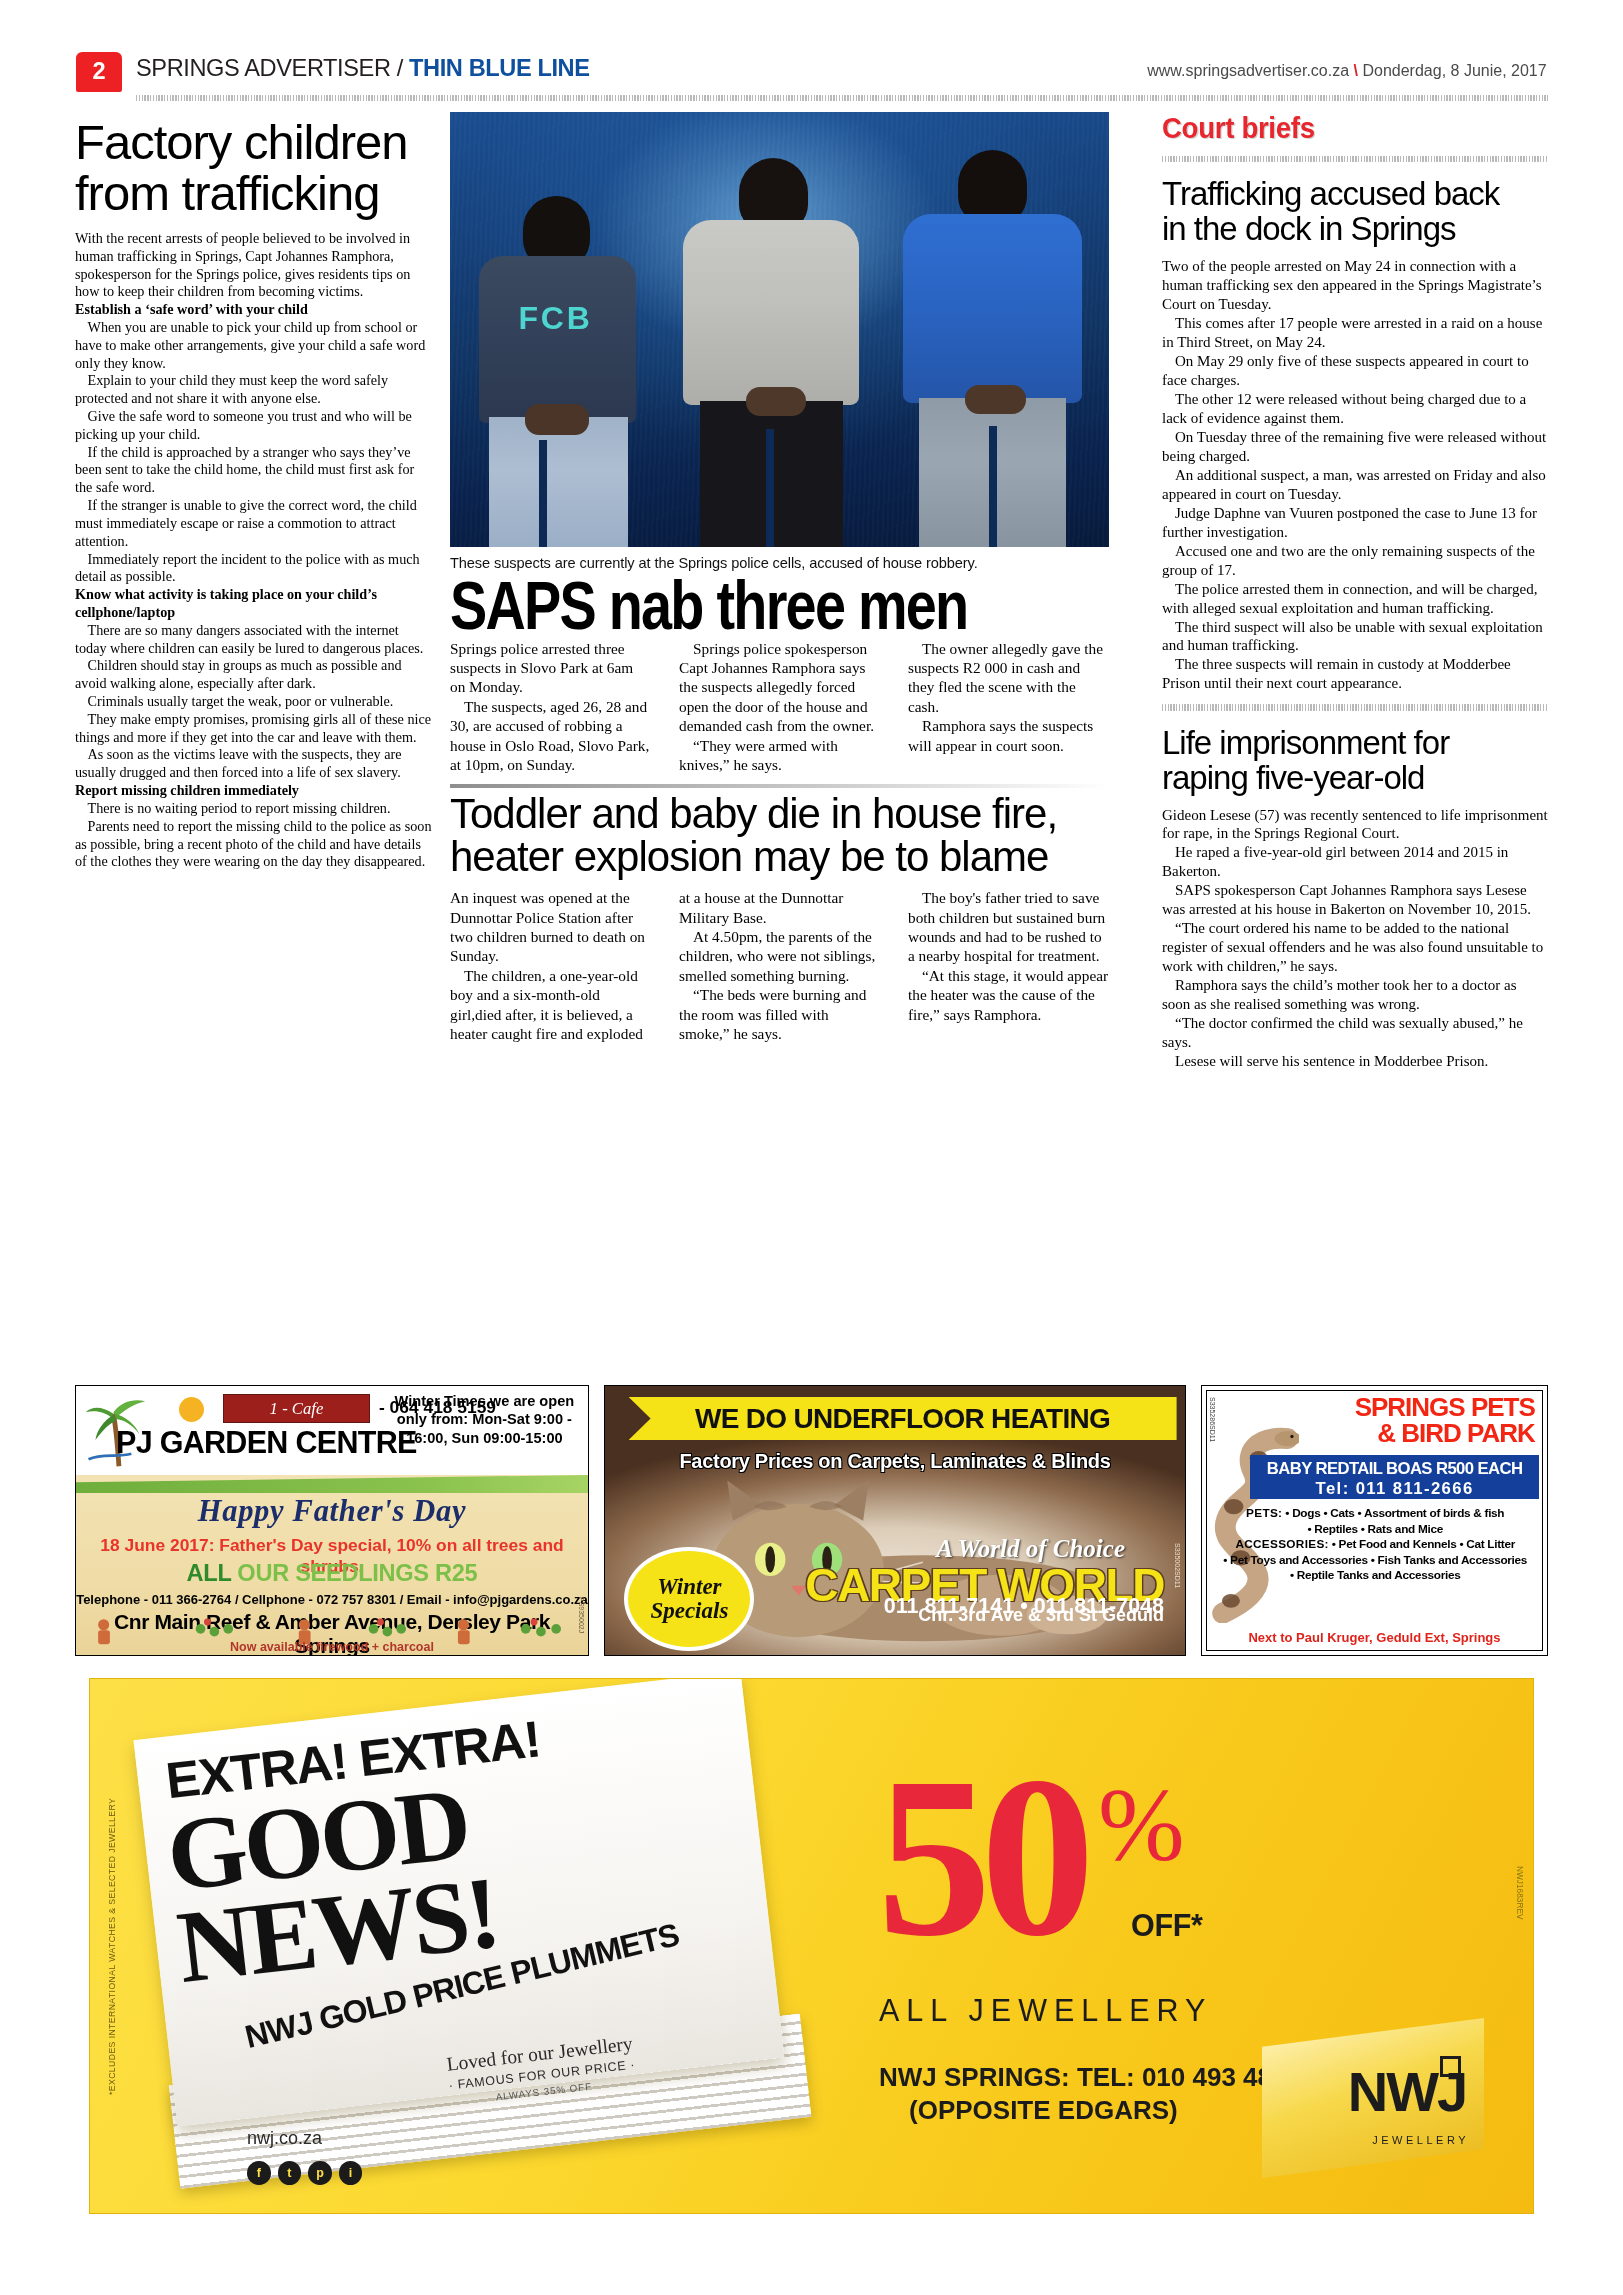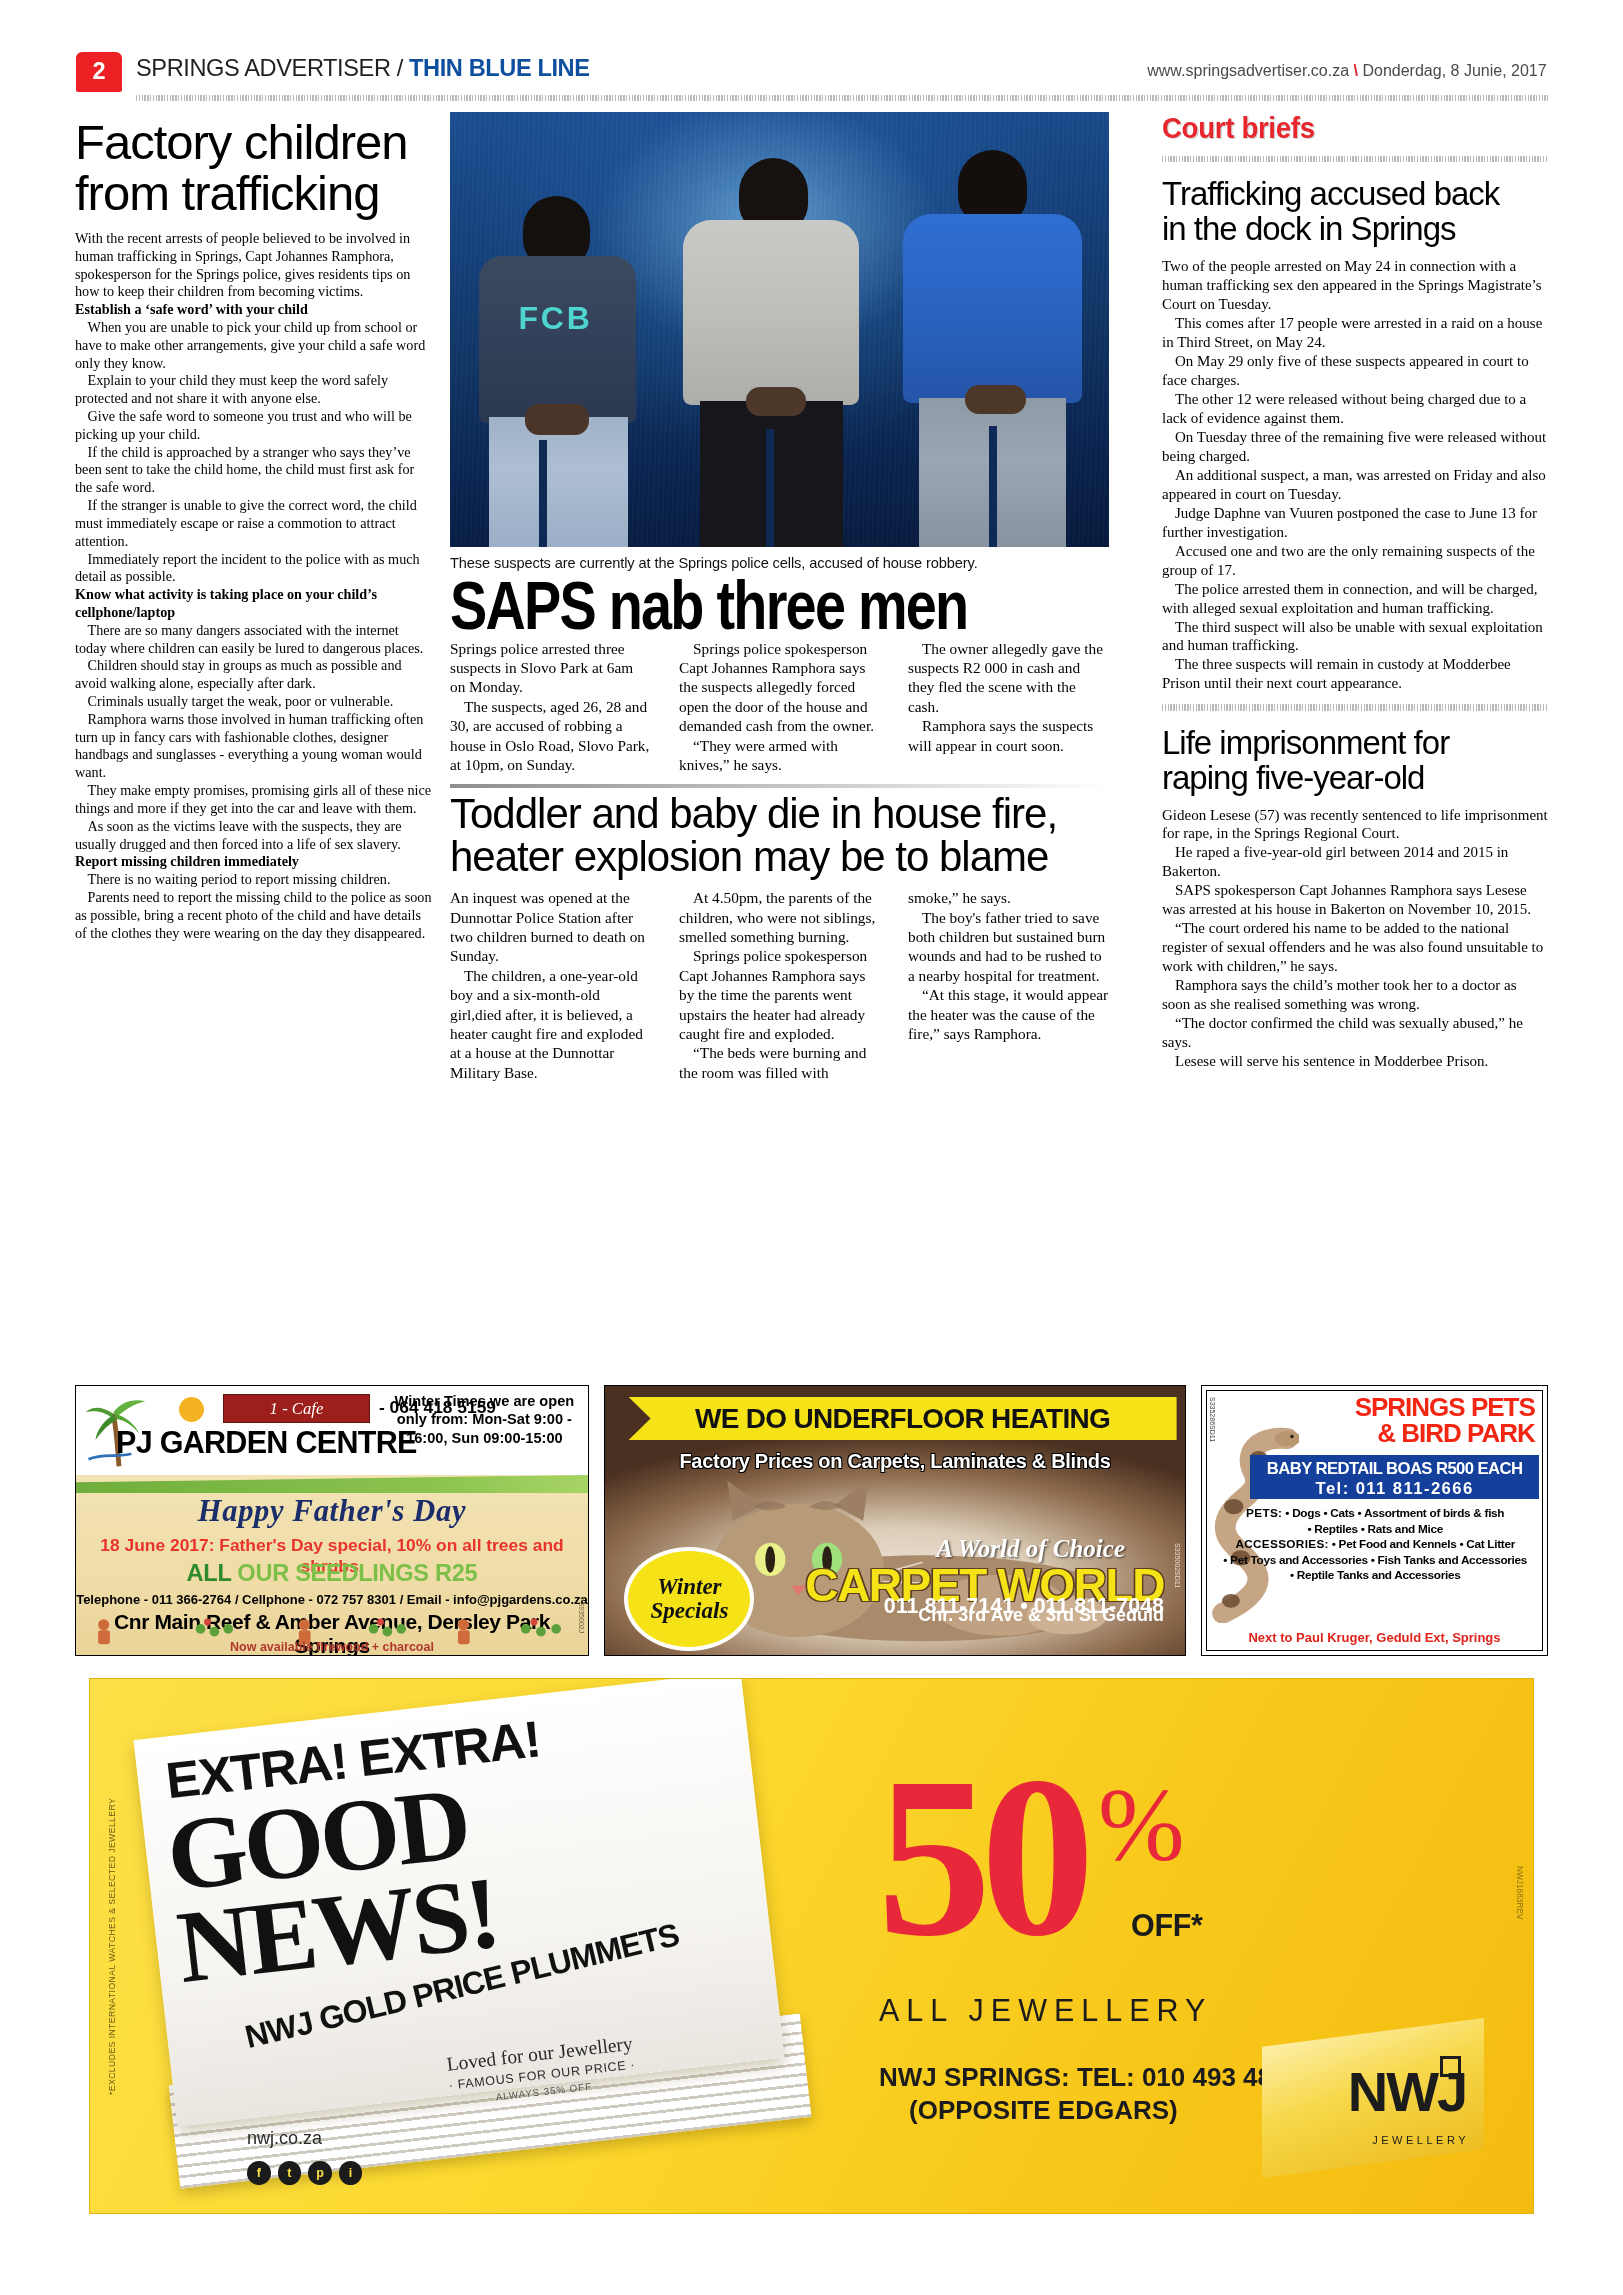--- a/index.html
+++ b/index.html
@@ -457,21 +457,20 @@
         <p>When you are unable to pick your child up from school or have to make other arrangements, give your child a safe word only they know.</p>
         <p>Explain to your child they must keep the word safely protected and not share it with anyone else.</p>
         <p>Give the safe word to someone you trust and who will be picking up your child.</p>
         <p>If the child is approached by a stranger who says they’ve been sent to take the child home, the child must first ask for the safe word.</p>
         <p>If the stranger is unable to give the correct word, the child must immediately escape or raise a commotion to attract attention.</p>
         <p>Immediately report the incident to the police with as much detail as possible.</p>
         <p class="sub">Know what activity is taking place on your child’s cellphone/laptop</p>
         <p>There are so many dangers associated with the internet today where children can easily be lured to dangerous places.</p>
         <p>Children should stay in groups as much as possible and avoid walking alone, especially after dark.</p>
         <p>Criminals usually target the weak, poor or vulnerable.</p>
-        <p>Ramphora warns those involved in human trafficking often turn up in fancy cars with fashionable clothes, designer handbags and sunglasses - everything a young woman would want.</p>
         <p>They make empty promises, promising girls all of these nice things and more if they get into the car and leave with them.</p>
         <p>As soon as the victims leave with the suspects, they are usually drugged and then forced into a life of sex slavery.</p>
         <p class="sub">Report missing children immediately</p>
         <p>There is no waiting period to report missing children.</p>
         <p>Parents need to report the missing child to the police as soon as possible, bring a recent photo of the child and have details of the clothes they were wearing on the day they disappeared.</p>
       </div>
   </div>
 
   <div class="col-mid">
 
@@ -519,21 +518,20 @@
 
     <h1 class="hl hl-mid">
       <span>Toddler and baby die in house fire,</span><br>
       <span>heater explosion may be to blame</span>
     </h1>
 
     <div class="cols3" id="fire-body" style="margin-top:9.7px">
         <p class="noind">An inquest was opened at the Dunnottar Police Station after two children burned to death on Sunday.</p>
         <p>The children, a one-year-old boy and a six-month-old girl,died after, it is believed, a heater caught fire and exploded at a house at the Dunnottar Military Base.</p>
         <p>At 4.50pm, the parents of the children, who were not siblings, smelled something burning.</p>
-        <p>Springs police spokesperson Capt Johannes Ramphora says by the time the parents went upstairs the heater had already caught fire and exploded.</p>
         <p>“The beds were burning and the room was filled with smoke,” he says.</p>
         <p>The boy's father tried to save both children but sustained burn wounds and had to be rushed to a nearby hospital for treatment.</p>
         <p>“At this stage, it would appear the heater was the cause of the fire,” says Ramphora.</p>
       </div>
   </div>
 
   <div class="col-right">
     <div class="briefs-head">Court briefs</div>
     <div class="rule-dotted inline"></div>
 

